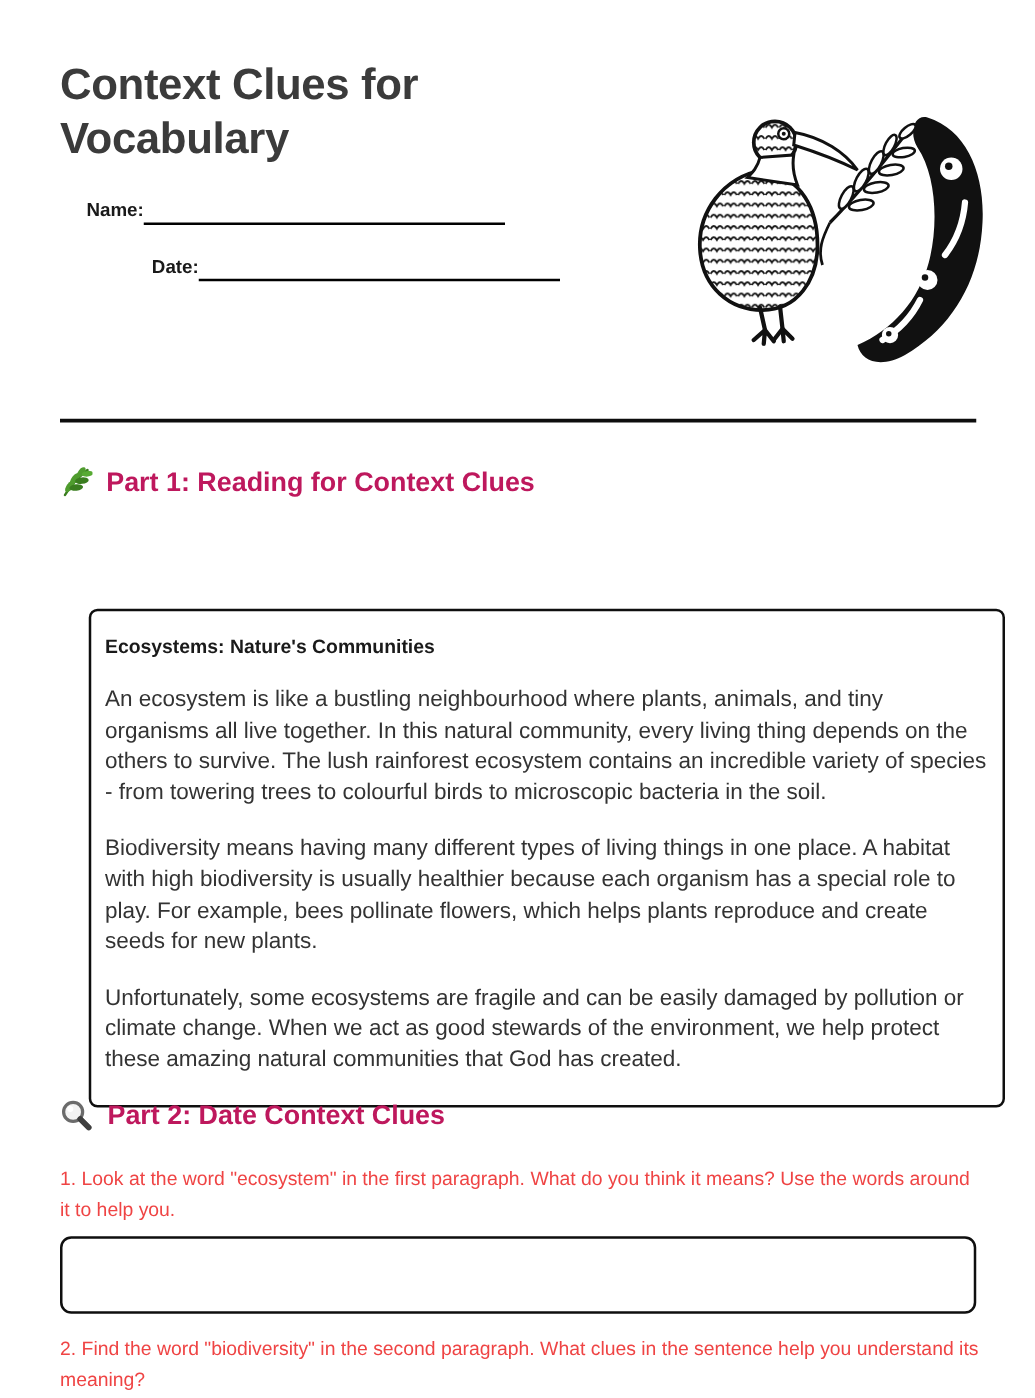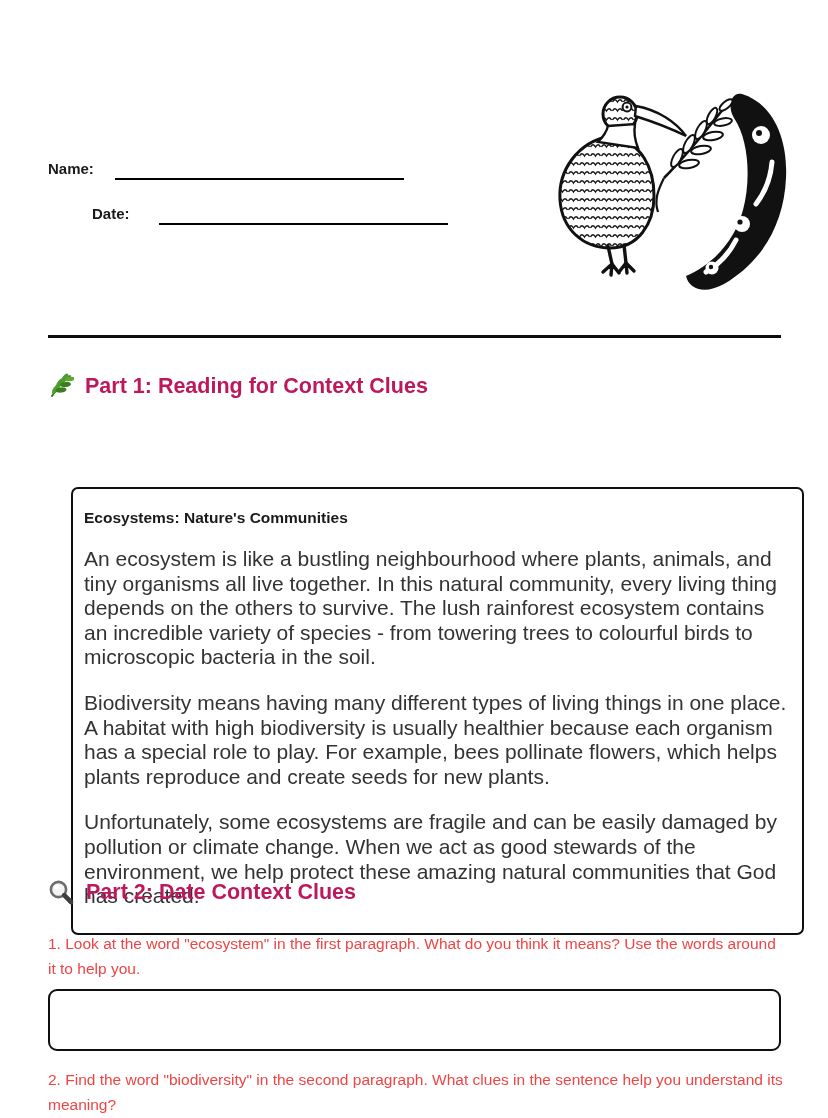--- a/index.html
+++ b/index.html
@@ -7,21 +7,21 @@
   .page {
     position:relative; width:828px; height:1118px; background:#fff;
     font-family:"Liberation Sans","DejaVu Sans",sans-serif; color:#333;
     overflow:hidden;
   }
   .page-title {
     position:absolute; left:48px; top:46px; width:400px;
     font-size:35px; line-height:43px; font-weight:700; color:#3b3b3b;
     letter-spacing:-0.3px;
   }
-  .field-row { position:absolute; left:48px; display:flex; align-items:flex-start; }
+  .field-row { position:absolute; left:48px; display:flex; align-items:flex-start;text-align:right; }
   .field-row.name { top:158px; }
   .field-row.date { top:203px;margin-left:44px; }
   .field-label { width:67px; font-size:15px; font-weight:700; color:#1a1a1a; padding-top:2px; }
   .field-line {
     width:289px; height:22px; border-bottom:2px solid #000;
     font-size:14px; color:#333;
   }
   .illustration { position:absolute; left:546px; top:78px; width:248px; height:218px; }
   .divider { position:absolute; left:48px; top:335px; width:733px; height:3px; background:#0d0d0d; }
 
@@ -39,41 +39,42 @@
   }
   .instructions b { color:#111; }
 
   .passage-box {
     position:absolute; left:48px; top:487px; width:733px; min-height:369px;
     border:2px solid #0f0f0f; border-radius:7px; background:#fff;
     padding:20px 11px 24px 11px;
     margin-left:23px;
   }
   .passage-title { font-size:15.5px; font-weight:700; color:#1a1a1a; margin-bottom:20px; }
-  .passage-box p { font-size:21px; line-height:24.6px; color:#333; margin-bottom:21px; }
+  .passage-box p { font-size:18px; line-height:24.6px; color:#333; margin-bottom:21px; }
   .passage-box p:last-child { margin-bottom:0; }
 
   .question {
     position:absolute; left:48px; width:738px;
     font-size:15.5px; line-height:24.5px; font-weight:400; color:#ef4444;
   }
   .question.q1 { top:932px; }
   .question.q2 { top:1068px; }
 
   .answer-box {
     position:absolute; left:48px; top:989px; width:733px; height:62px;
     border:2px solid #0f0f0f; border-radius:9px; background:#fff;
     font-size:15px; color:#333; padding:8px 10px;
   }
 </style>
 </head>
 <body>
 
 <div class="page">
 
+  <h1 class="page-title">Context Clues for Vocabulary</h1>
 
   <div class="field-row name">
     <span class="field-label">Name:</span>
     <div class="field-line"></div>
   </div>
   <div class="field-row date">
     <span class="field-label">Date:</span>
     <div class="field-line"></div>
   </div>
 

